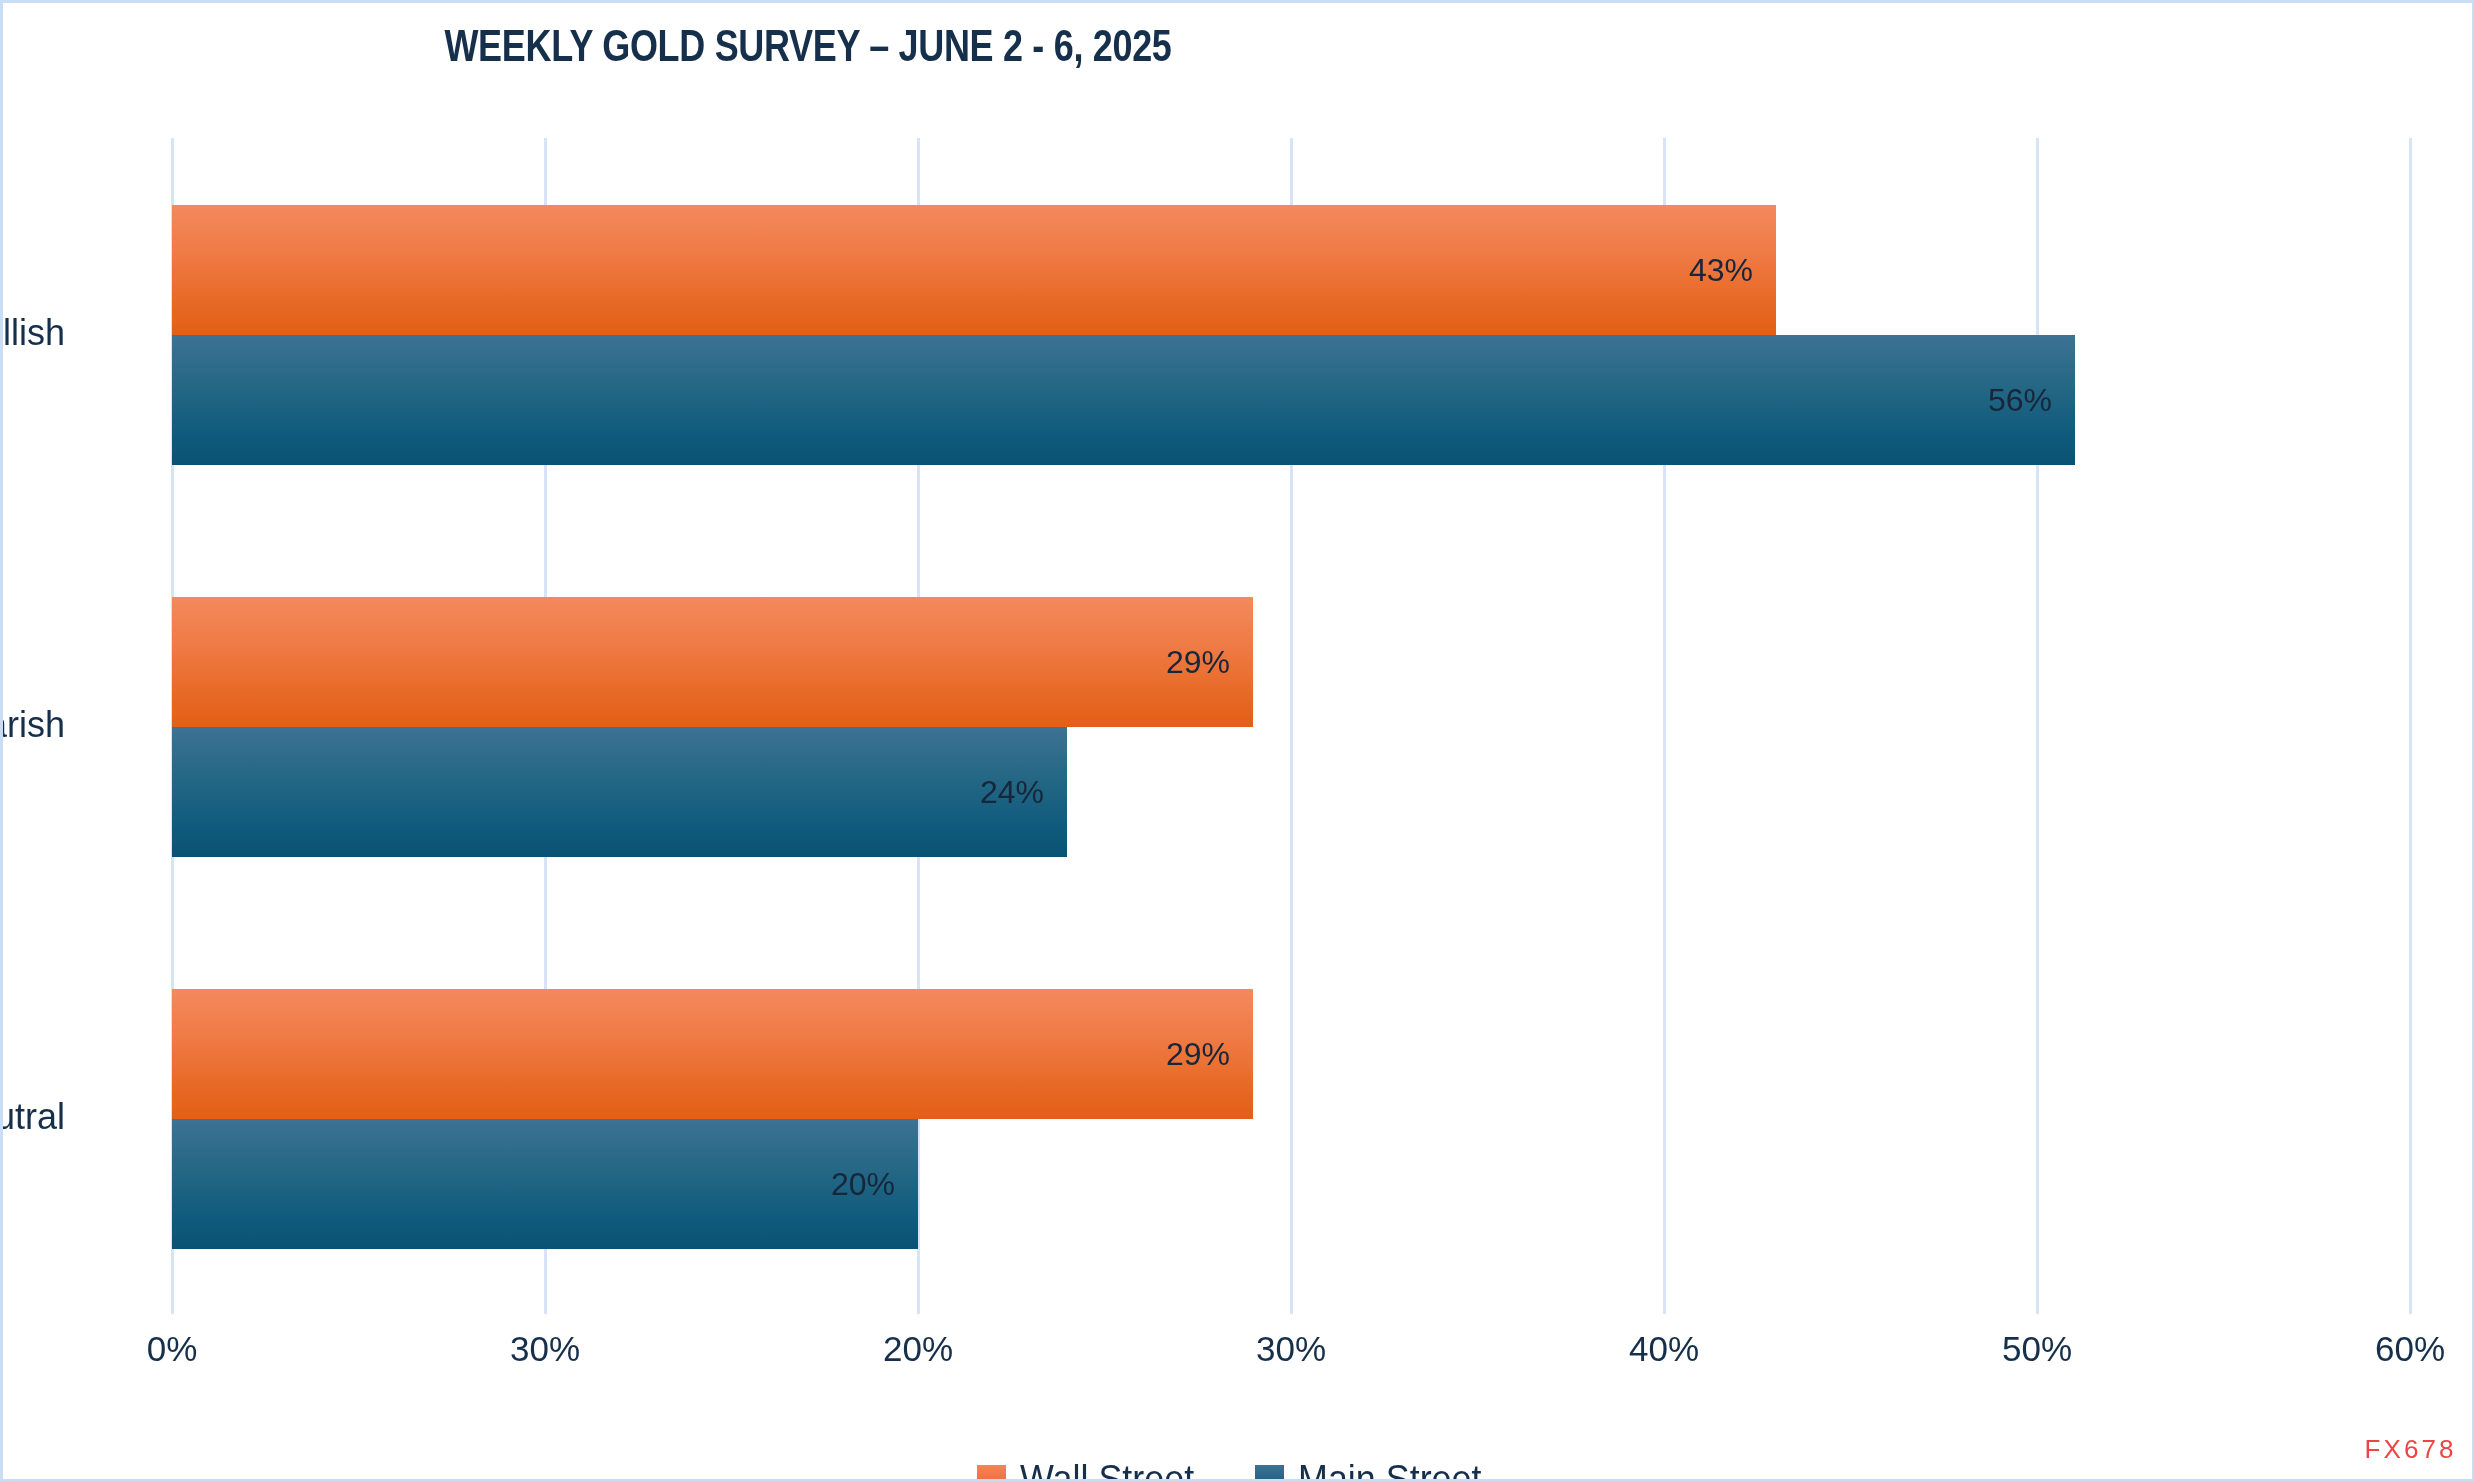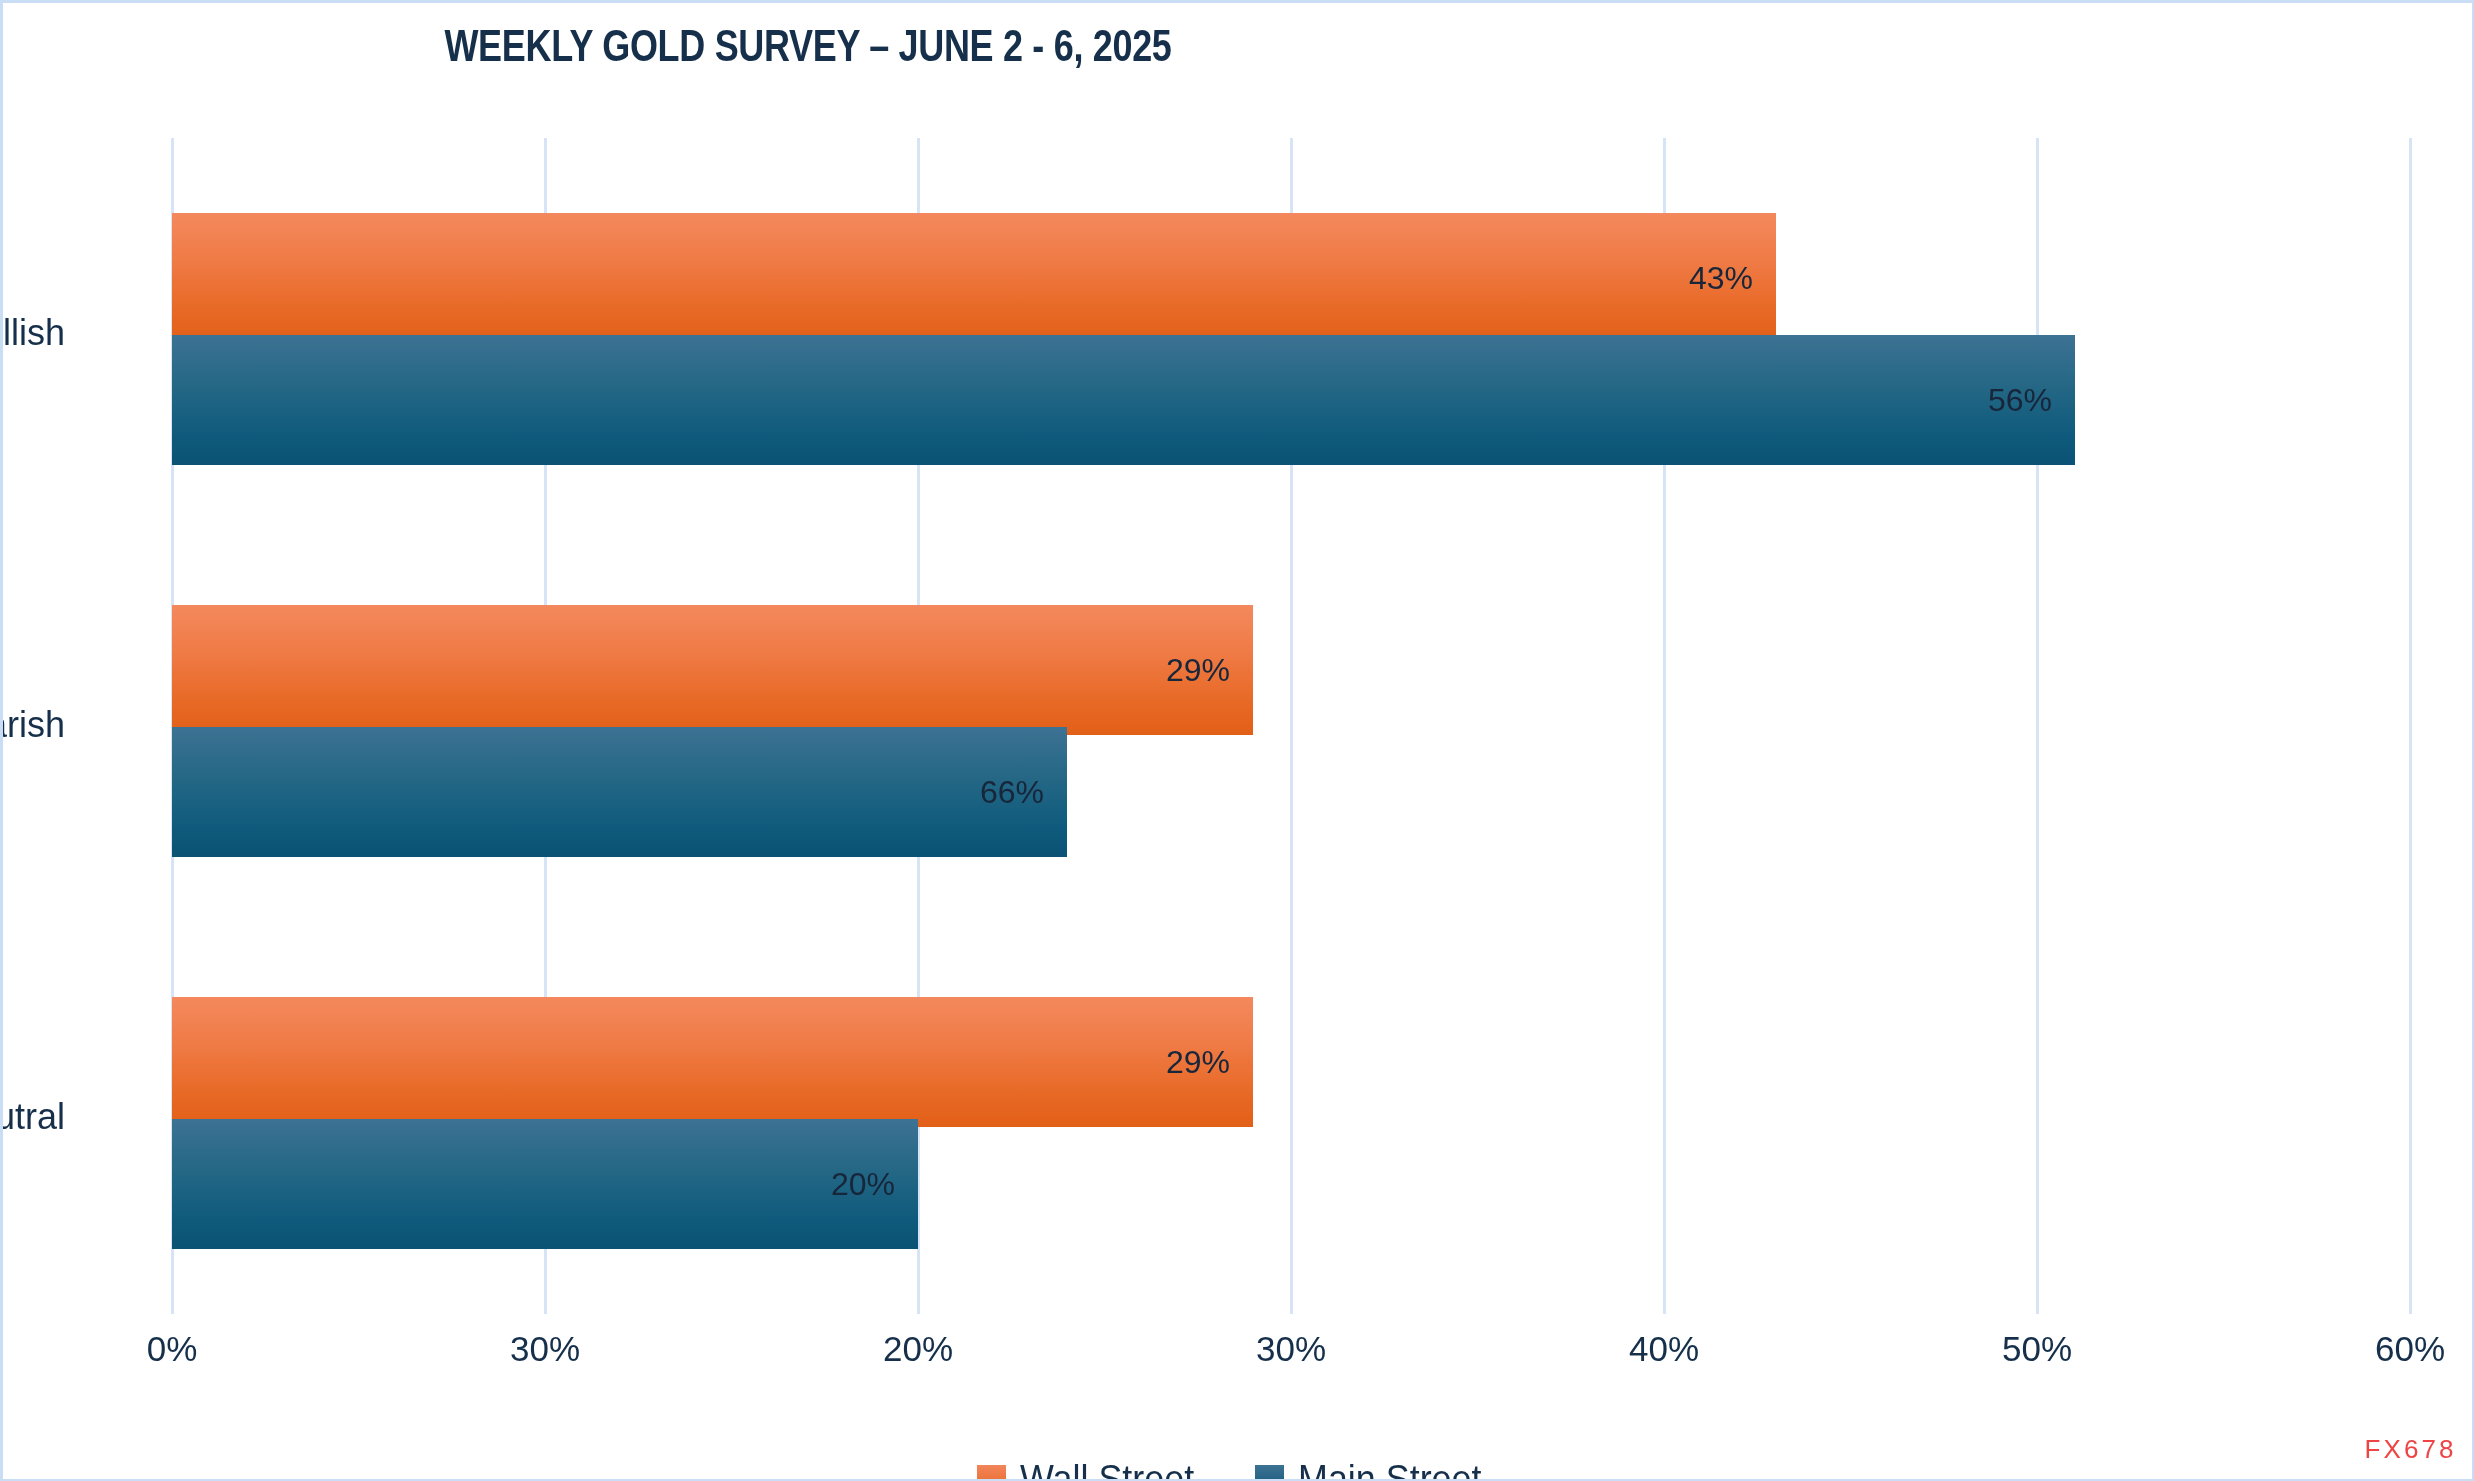--- a/index.html
+++ b/index.html
@@ -76,21 +76,20 @@
     left: 0;
     height: 130px;
     box-sizing: border-box;
     display: flex;
     align-items: center;
     justify-content: flex-end;
   }
   .bar.wall {
     top: 0;
     background: linear-gradient(to bottom, #f4895d 0%, #ef7a45 38%, #e86a27 72%, #e25f17 100%);
-    margin-top: 8px;
   }
   .bar.main {
     top: 130px;
     background: linear-gradient(to bottom, #3d7293 0%, #246785 40%, #0f5a7c 78%, #0b5275 100%);
   }
   .bar-value {
     font-size: 32px;
     color: #17263a;
     padding-right: 23px;
     white-space: nowrap;
@@ -190,21 +189,21 @@
           <div class="bar main" style="width: 1903px;">
             <span class="bar-value">56%</span>
           </div>
         </div>
         <div class="cat-row" style="top: 459px; height: 260px;">
           <div class="cat-label" style="top: 107px;">Bearish</div>
           <div class="bar wall" style="width: 1081px;">
             <span class="bar-value">29%</span>
           </div>
           <div class="bar main" style="width: 895px;">
-            <span class="bar-value">66%</span>
+            <span class="bar-value">24%</span>
           </div>
         </div>
         <div class="cat-row" style="top: 851px; height: 260px;">
           <div class="cat-label" style="top: 107px;">Neutral</div>
           <div class="bar wall" style="width: 1081px;">
             <span class="bar-value">29%</span>
           </div>
           <div class="bar main" style="width: 746px;">
             <span class="bar-value">20%</span>
           </div>

